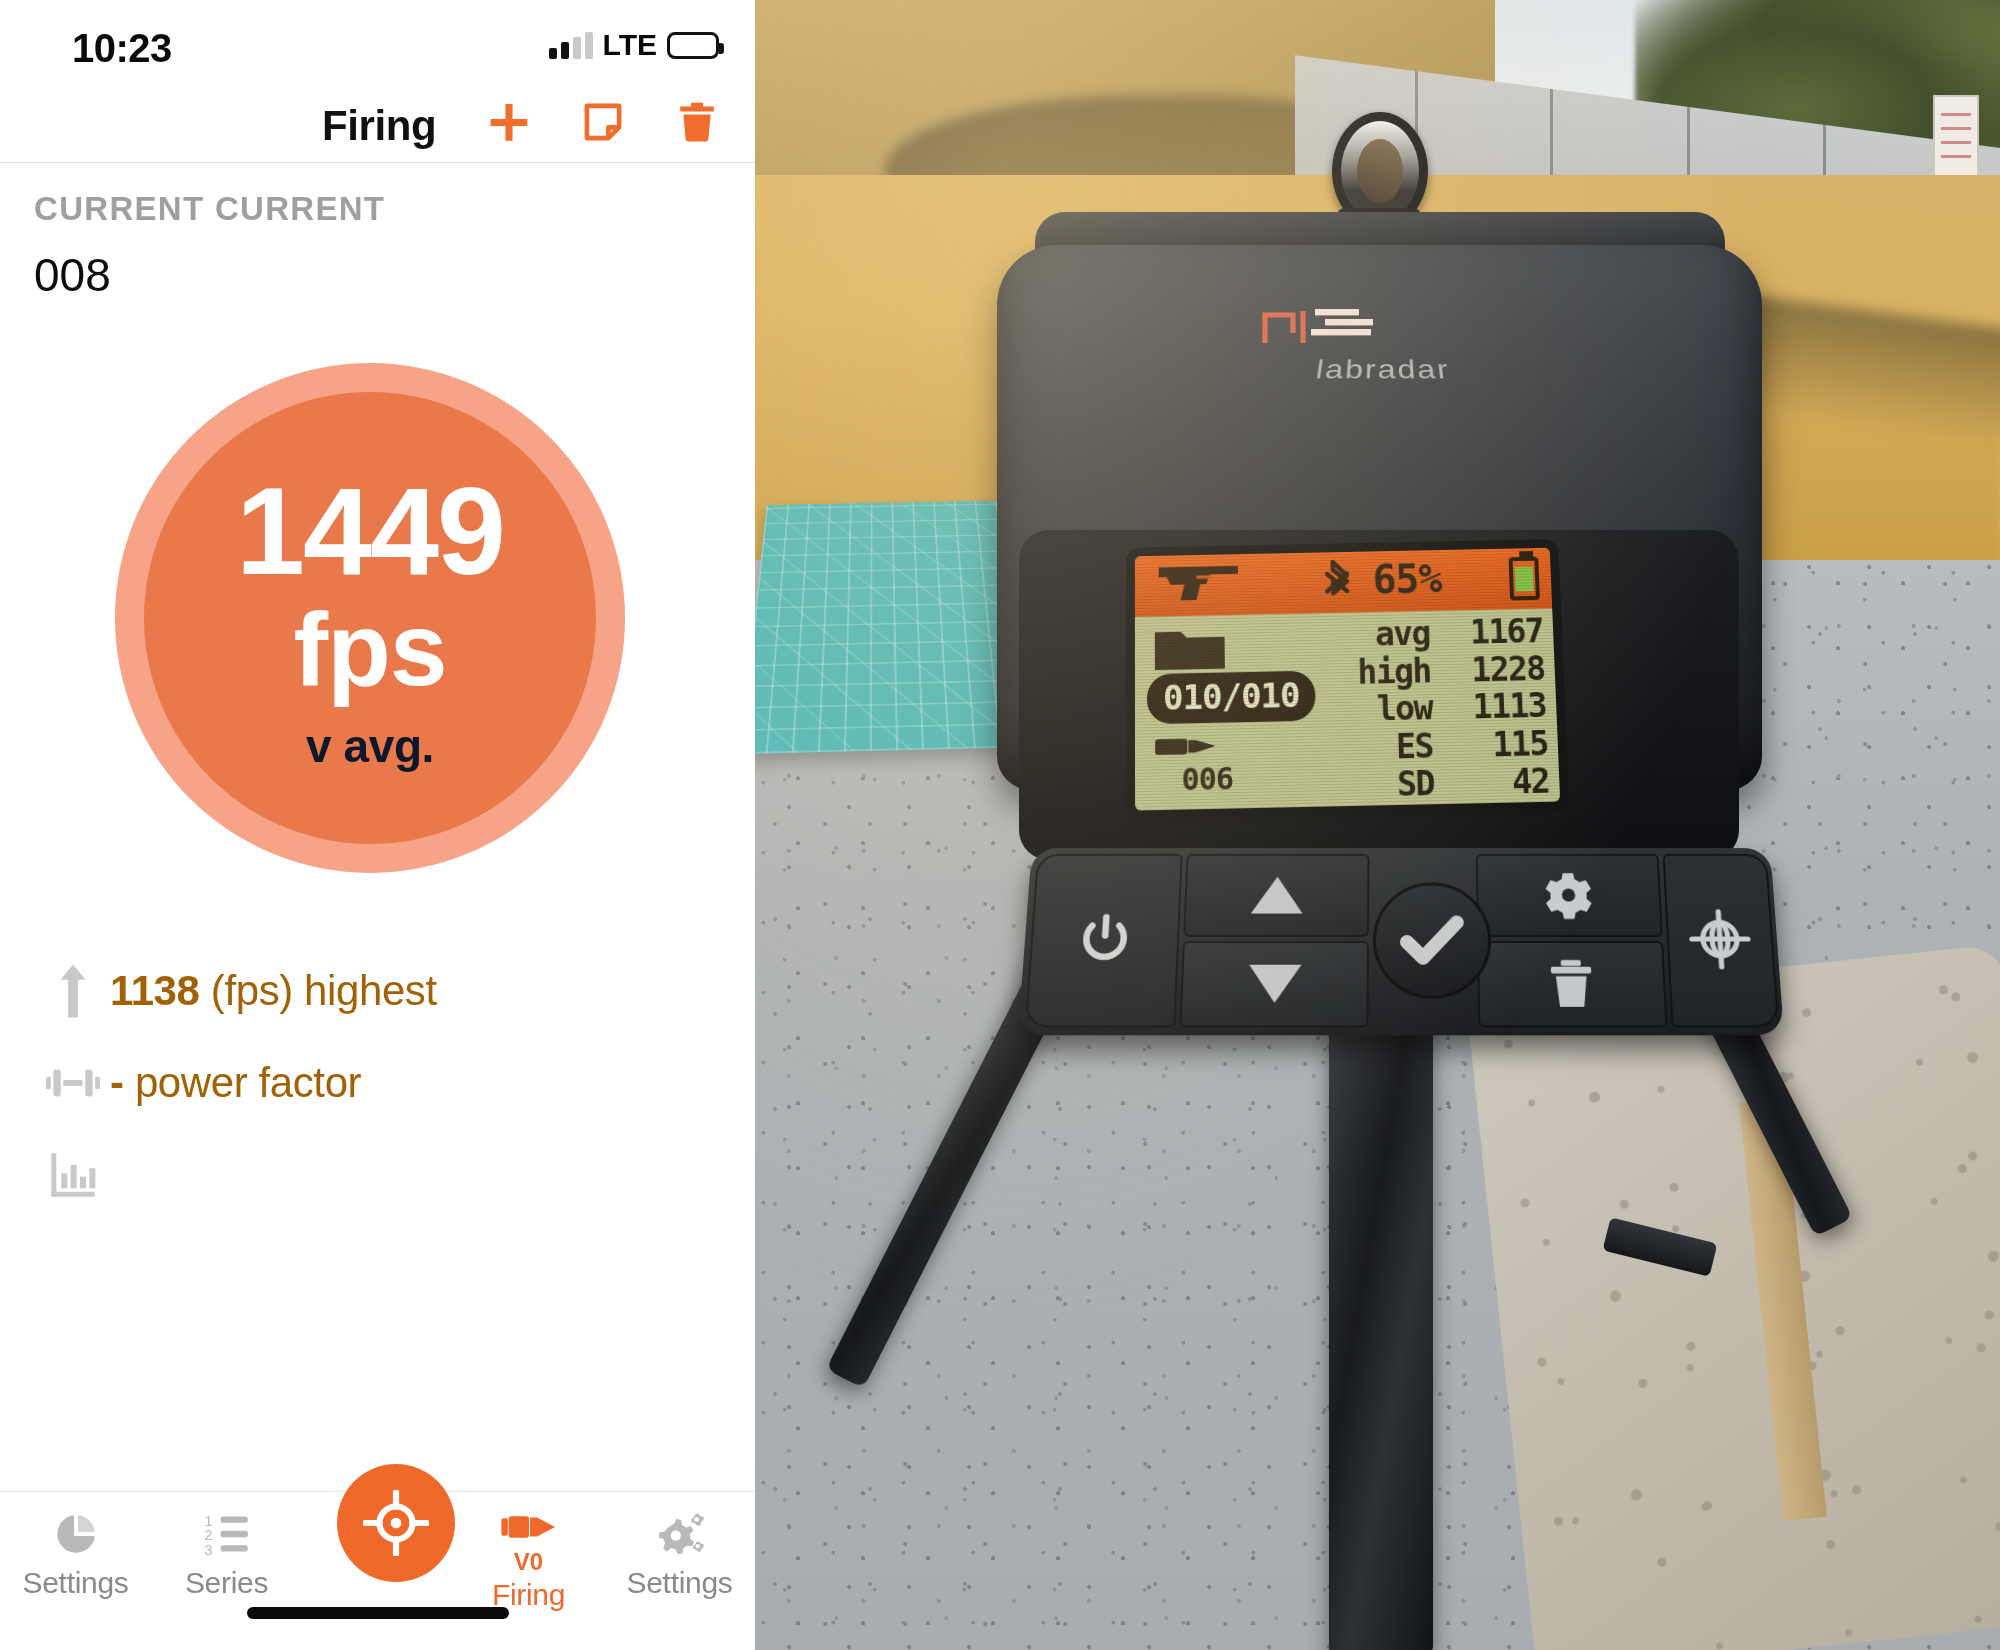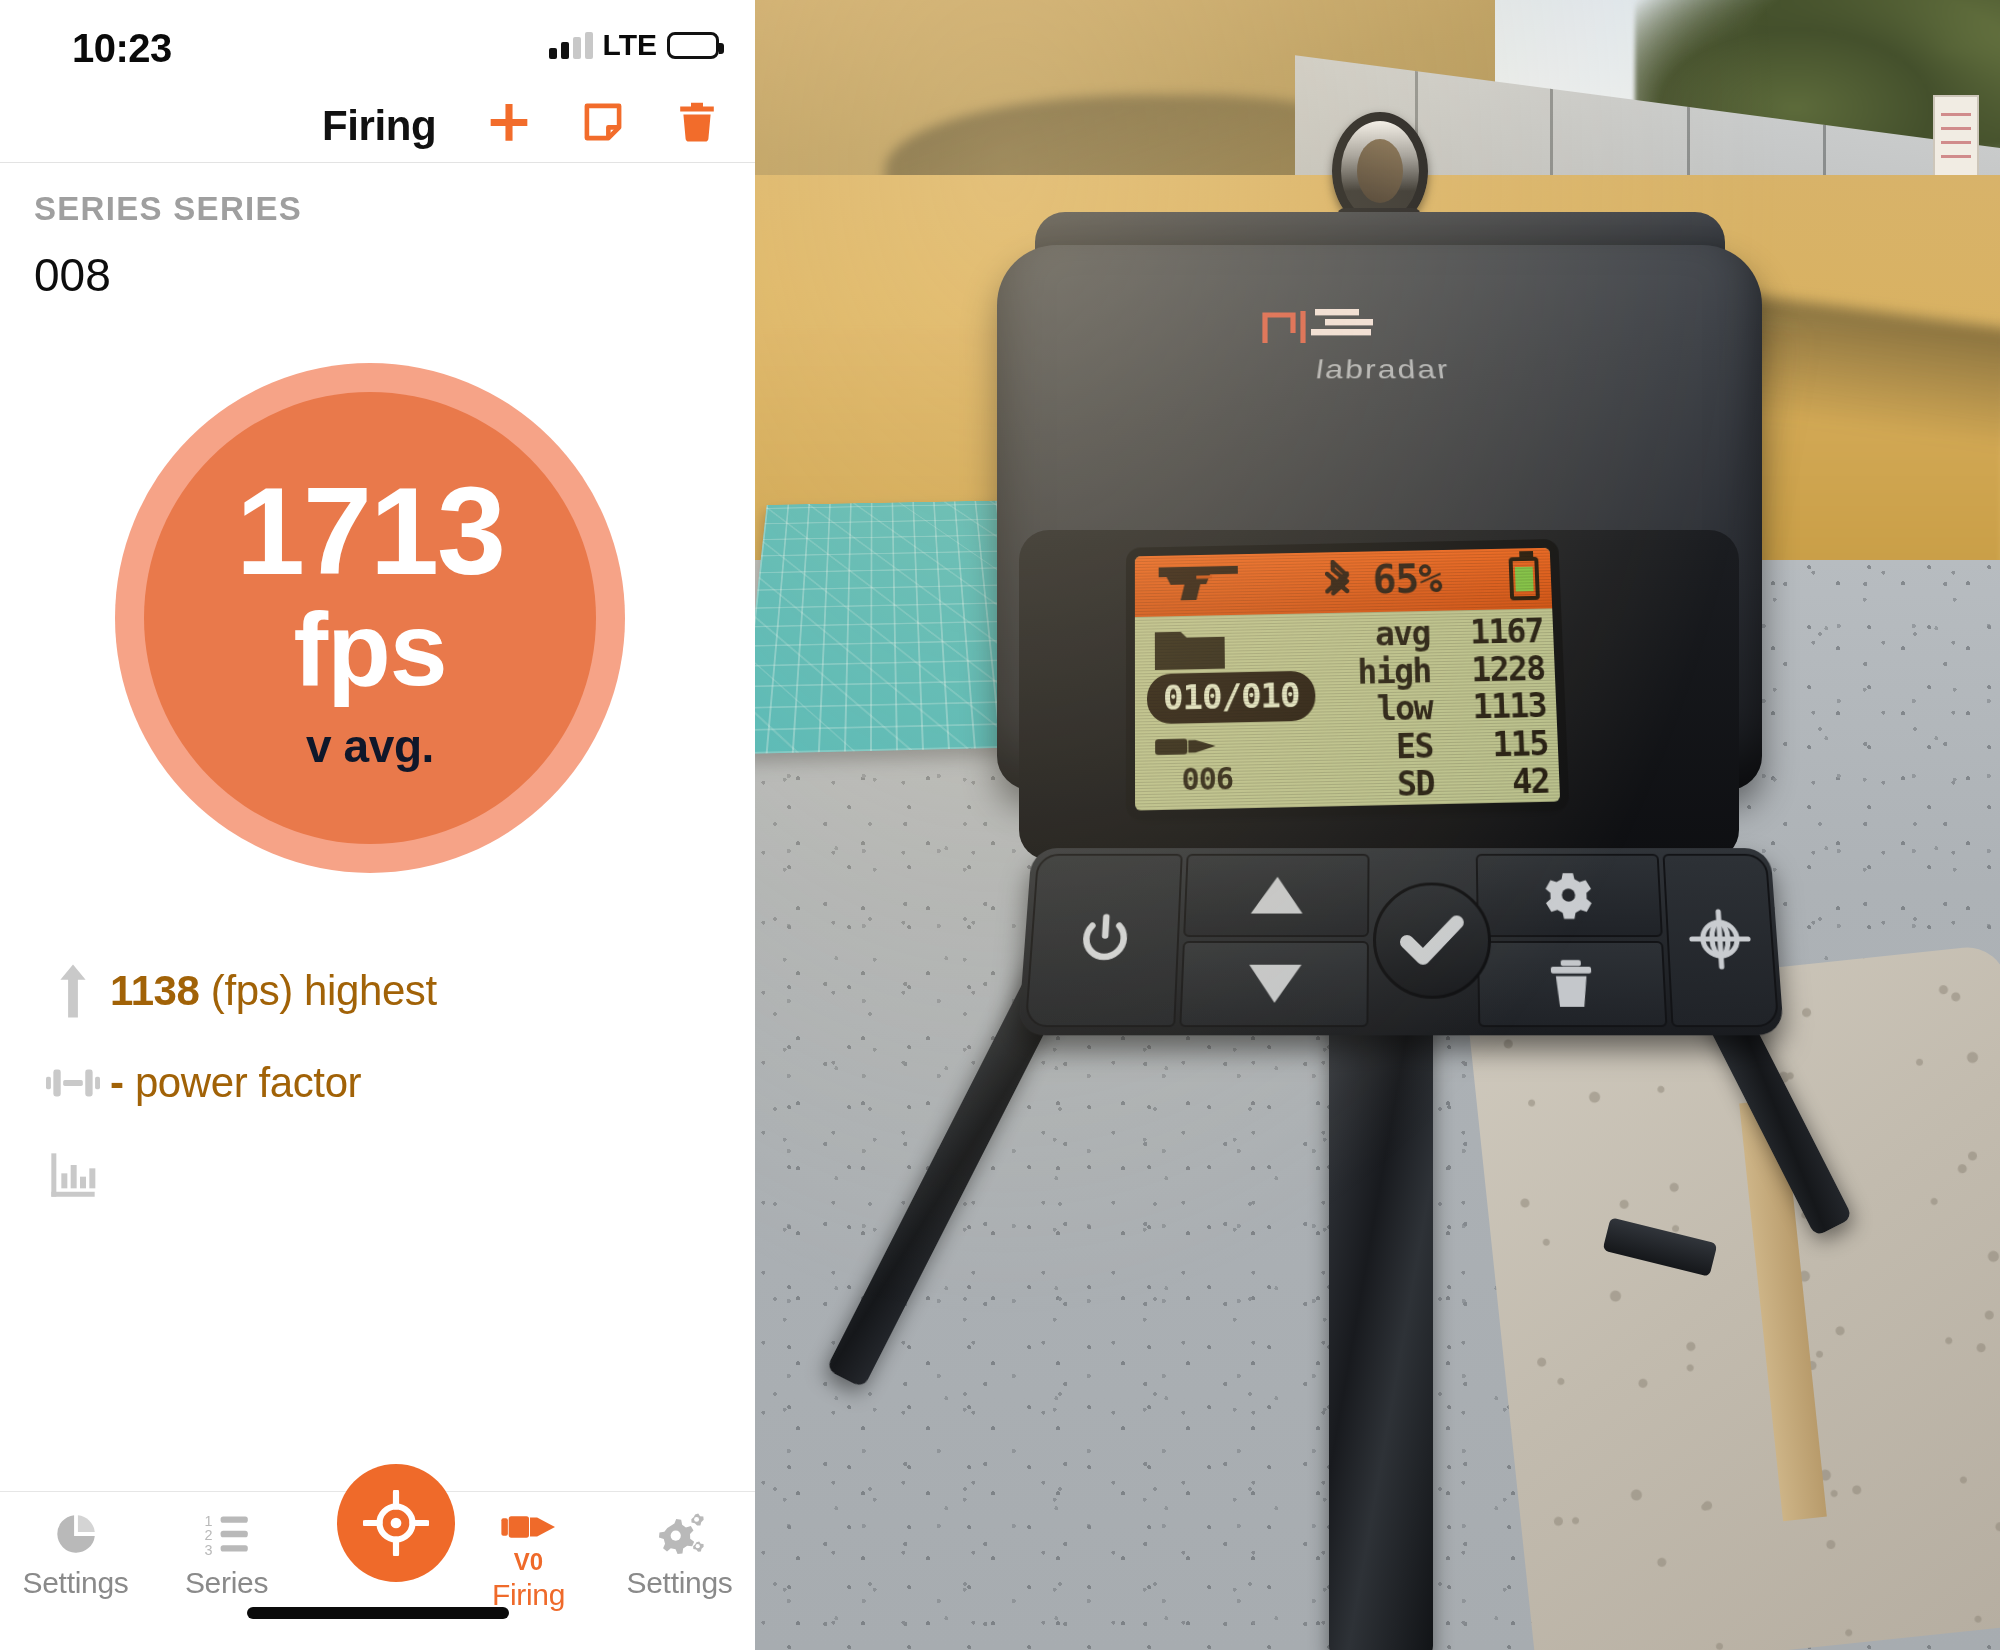--- a/index.html
+++ b/index.html
@@ -277,26 +277,26 @@
         </div>
         <div class="nav-btn">
           <svg width="48" height="48" viewBox="0 0 24 24">
             <path d="M9 2.4h6v1.8h5.4v2.6H3.6V4.2H9z" fill="#f26c2b"></path>
             <path d="M5.2 8.2h13.6l-1.1 12.2a1.6 1.6 0 0 1-1.6 1.4H7.9a1.6 1.6 0 0 1-1.6-1.4z" fill="#f26c2b"></path>
           </svg>
         </div>
       </div>
     </div>
 
-    <div class="cs-label">SERIES SERIES</div>
+    <div class="cs-label">CURRENT CURRENT</div>
     <div class="cs-value">008</div>
 
     <div class="hero">
       <div class="hero-in">
-        <div class="hero-num">1713</div>
+        <div class="hero-num">1449</div>
         <div class="hero-unit">fps</div>
         <div class="hero-sub">v avg.</div>
       </div>
     </div>
 
     <div class="stats">
 
       <div class="stat">
         <div class="stat-ic">
           <svg width="34" height="56" viewBox="0 0 24 40">

